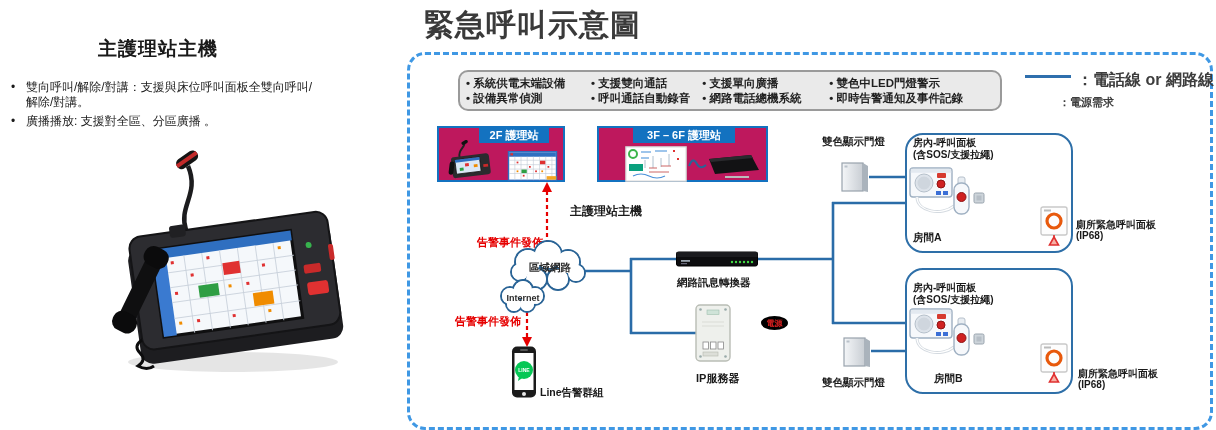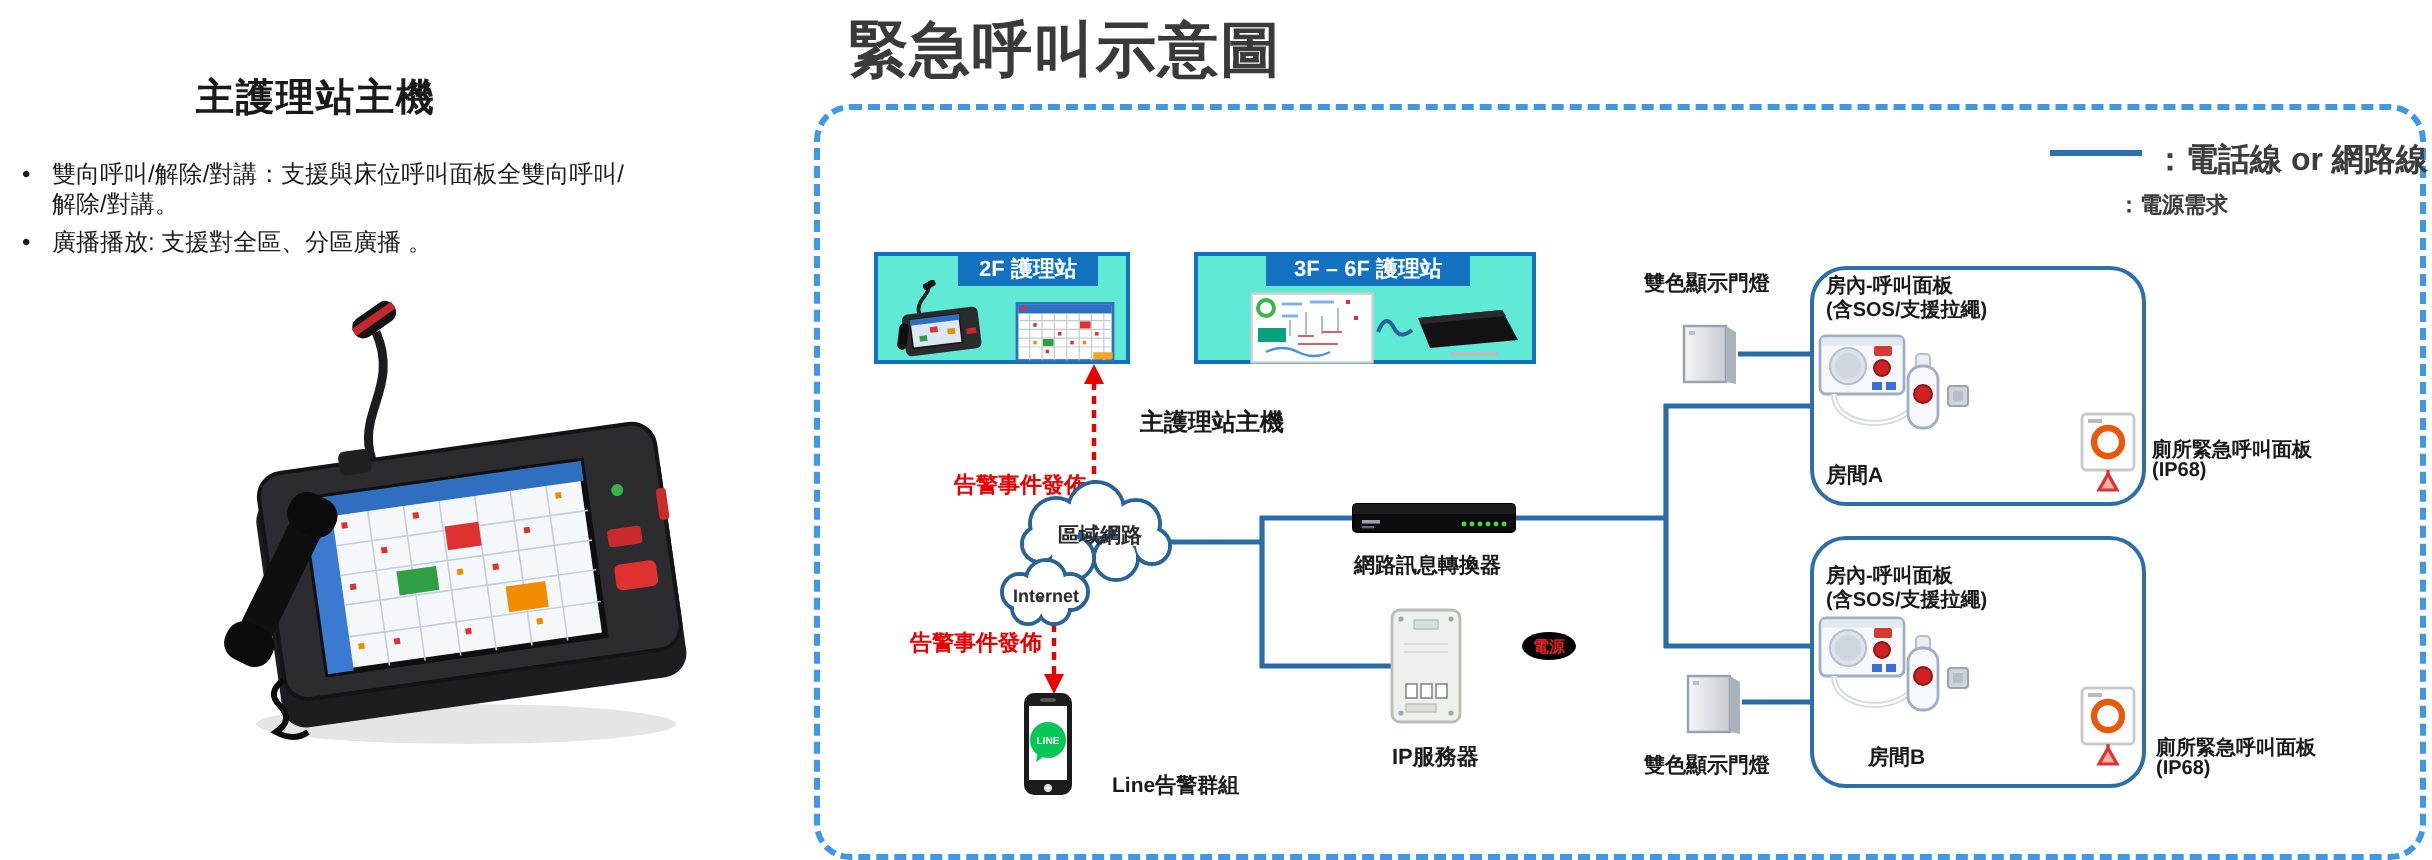--- a/index.html
+++ b/index.html
@@ -25,21 +25,21 @@
   .fc1{width:126px;} .fc2{width:112px;} .fc3{width:128px;} .fc4{width:172px;}
 
   .legend-line{left:1025px;top:75px;width:46px;height:3px;background:#2e6fad;}
   .legend-text1{left:1077px;top:70px;font-size:16px;color:#3d3d3d;}
   .legend-text2{left:1059px;top:95px;font-size:11px;color:#3d3d3d;}
   .badge{position:absolute;background:#000000;border-radius:50%;color:#e02020;font-weight:bold;
          font-size:8px;display:flex;align-items:center;justify-content:center;margin-top:41px;}
   .badge1{left:1027px;top:94px;width:27px;height:14px;}
   .badge2{left:761px;top:275px;width:27px;height:14px;}
 
-  .station{position:absolute;background:#5eead4;border:2.5px solid #1372c0;box-sizing:border-box;}
+  .station{position:absolute;background:#be185d;border:2.5px solid #1372c0;box-sizing:border-box;}
   .st2f{left:437px;top:126px;width:128px;height:56px;}
   .st3f{left:597px;top:126px;width:171px;height:56px;}
   .stbar{position:absolute;top:0;background:#1372c0;color:#fff;font-weight:bold;font-size:11px;
          text-align:center;line-height:15px;height:15px;}
   .stbar2f{left:40px;width:70px;}
   .stbar3f{left:34px;width:102px;}
 
   .roombox{position:absolute;background:#fff;border:2.5px solid #2e6fa8;border-radius:18px;box-sizing:border-box;}
   .roomA{left:905px;top:133px;width:168px;height:120px;}
   .roomB{left:905px;top:268px;width:168px;height:126px;}
@@ -134,20 +134,38 @@
       <polyline points="980,338 1002,338 1002,364 1042,364"></polyline>
     </g>
     <g stroke="#e60000" stroke-width="2.2" fill="none" stroke-dasharray="4 3">
       <line x1="547" y1="191" x2="547" y2="250"></line>
       <line x1="527" y1="312" x2="527" y2="338"></line>
     </g>
     <polygon points="542,192 552,192 547,182" fill="#e60000"></polygon>
     <polygon points="522,337 532,337 527,347" fill="#e60000"></polygon>
   </svg>
 
+  <div class="abs feature-box">
+    <div class="fcol fc1">
+      <div>系統供電末端設備</div>
+      <div>設備異常偵測</div>
+    </div>
+    <div class="fcol fc2">
+      <div>支援雙向通話</div>
+      <div>呼叫通話自動錄音</div>
+    </div>
+    <div class="fcol fc3">
+      <div>支援單向廣播</div>
+      <div>網路電話總機系統</div>
+    </div>
+    <div class="fcol fc4">
+      <div>雙色中LED門燈警示</div>
+      <div>即時告警通知及事件記錄</div>
+    </div>
+  </div>
 
   <div class="abs legend-line"></div>
   <div class="lbl legend-text1">：電話線 or 網路線</div>
   <div class="badge badge1">電源</div>
   <div class="lbl legend-text2">：電源需求</div>
 
   <div class="station st2f">
     <div class="stbar stbar2f">2F 護理站</div>
     <svg style="left:4px;top:12px;" width="56" height="40" viewBox="0 0 52 42">
       <path d="M14 18 C12 10 20 8 19 3" stroke="#222" stroke-width="2" fill="none"></path>
@@ -258,21 +276,21 @@
 
   <svg style="left:510px;top:346px;" width="28" height="54" viewBox="0 0 28 54">
     <rect x="2" y="0.5" width="24" height="51" rx="5" fill="#1b1b1b"></rect>
     <rect x="10" y="3" width="8" height="2" rx="1" fill="#555"></rect>
     <rect x="4.5" y="7" width="19" height="37" fill="#fff"></rect>
     <circle cx="14" cy="24" r="9" fill="#06c755"></circle>
     <polygon points="9,30 8,35 13,31.5" fill="#06c755"></polygon>
     <text x="14" y="26" text-anchor="middle" font-size="5" font-weight="bold" fill="#fff">LINE</text>
     <circle cx="14" cy="48" r="2" fill="#e8e8e8"></circle>
   </svg>
-  <div class="lbl s105" style="left:556px;top:386px;">Line告警群組</div>
+  <div class="lbl s105" style="left:540px;top:386px;">Line告警群組</div>
 
   <svg style="left:676px;top:250px;" width="82" height="18" viewBox="0 0 82 18">
     <rect x="0.5" y="2" width="81" height="14" rx="2" fill="#0d0d0f" stroke="#000"></rect>
     <rect x="0.5" y="2" width="81" height="5" fill="#1c1c1f"></rect>
     <rect x="5" y="10" width="9" height="1.8" fill="#9aa4ae"></rect>
     <rect x="5" y="13" width="6" height="1.2" fill="#667"></rect>
     <g fill="#43d943">
       <circle cx="56" cy="12" r="1.2"></circle>
         <circle cx="60" cy="12" r="1.2"></circle>
         <circle cx="64" cy="12" r="1.2"></circle>

